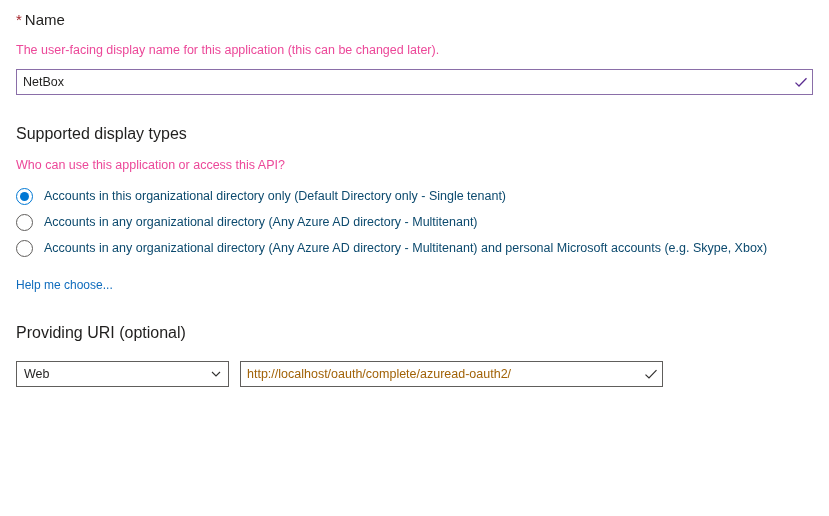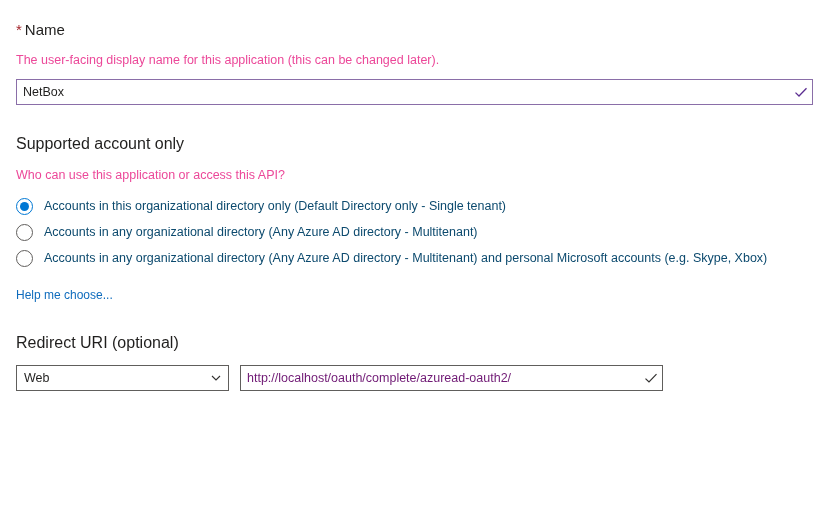--- a/index.html
+++ b/index.html
@@ -23,21 +23,21 @@
     box-sizing: border-box;
   }
   .section {
     padding: 0 16px;
   }
   .field-label {
     font-size: 15px;
     line-height: 20px;
     color: #201f1e;
     margin: 0;
-    padding-top: 20px;
+    padding-top: 10px;
   }
   .req-star {
     color: #a4262c;
     margin-right: 3px;
   }
   .help-text {
     font-size: 12.5px;
     line-height: 17px;
     color: #ec4899;
     margin-top: 12px;
@@ -129,21 +129,21 @@
     font-size: 12px;
     line-height: 17px;
     color: #0f6cbd;
     text-decoration: none;
     cursor: pointer;
   }
 
   .redirect-row {
     display: flex;
     align-items: center;
-    margin-top: 11px;
+    margin-top: 17px;
   }
   .dropdown {
     width: 213px;
     height: 26px;
     border: 1px solid #605e5c;
     box-sizing: border-box;
     background: #ffffff;
     display: flex;
     align-items: center;
     justify-content: space-between;
@@ -168,21 +168,21 @@
     background: #ffffff;
     display: flex;
     align-items: center;
   }
   .uri-box input {
     border: none;
     outline: none;
     flex: 1 1 auto;
     font-family: "Liberation Sans", sans-serif;
     font-size: 12.5px;
-    color: #701a75;
+    color: #a16207;
     padding: 0 6px;
     background: transparent;
     height: 22px;
     line-height: 22px;
   }
   .spacer-lg { height: 28px; }
 </style>
 </head>
 <body>
 
@@ -199,21 +199,21 @@
         <svg width="14" height="14" viewBox="0 0 14 14" aria-hidden="true">
           <path d="M1.5 7.6 L5 11 L12.5 3.2" fill="none" stroke="#5c2e91" stroke-width="1.3"></path>
         </svg>
       </span>
     </div>
   </div>
 
   <div class="spacer-lg"></div>
 
   <div class="section">
-    <div class="section-heading">Supported account only</div>
+    <div class="section-heading">Supported display types</div>
     <div class="help-text">Who can use this application or access this API?</div>
 
     <div class="radio-list">
       <div class="radio-row">
         <span class="radio checked"></span>
         <span class="radio-label">Accounts in this organizational directory only (Default Directory only - Single tenant)</span>
       </div>
       <div class="radio-row">
         <span class="radio"></span>
         <span class="radio-label">Accounts in any organizational directory (Any Azure AD directory - Multitenant)</span>
@@ -223,21 +223,21 @@
         <span class="radio-label">Accounts in any organizational directory (Any Azure AD directory - Multitenant) and personal Microsoft accounts (e.g. Skype, Xbox)</span>
       </div>
     </div>
 
     <a class="link">Help me choose...</a>
   </div>
 
   <div class="spacer-lg"></div>
 
   <div class="section">
-    <div class="section-heading">Redirect URI (optional)</div>
+    <div class="section-heading">Providing URI (optional)</div>
 
     <div class="redirect-row">
       <div class="dropdown">
         <span>Web</span>
         <span class="chev">
           <svg width="10" height="10" viewBox="0 0 10 10" aria-hidden="true">
             <path d="M1 3 L5 7 L9 3" fill="none" stroke="#323130" stroke-width="1.1"></path>
           </svg>
         </span>
       </div>

